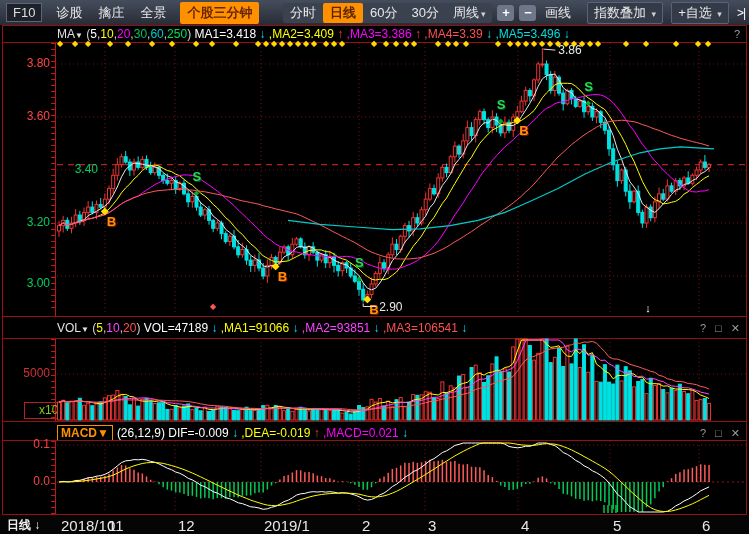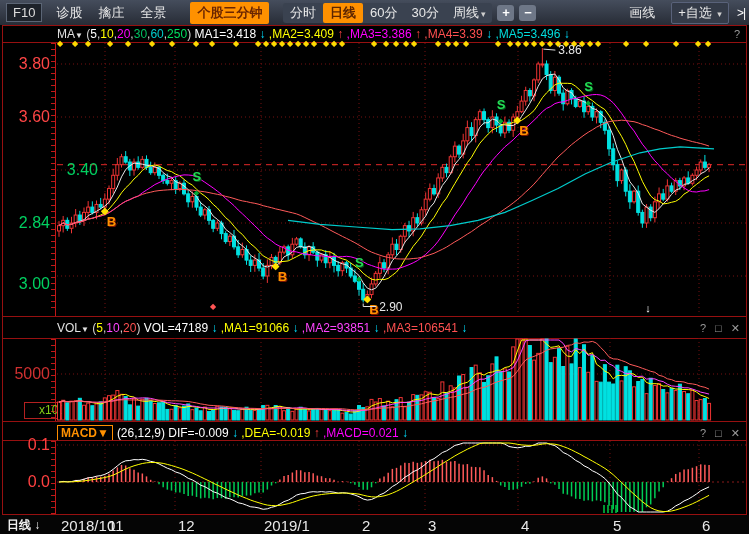--- a/index.html
+++ b/index.html
@@ -6,37 +6,37 @@
   #app{position:relative;width:749px;height:534px;background:#000;overflow:hidden;
        font-family:"Liberation Sans",sans-serif;-webkit-font-smoothing:antialiased;}
   
   #toolbar{position:absolute;left:0;top:0;width:749px;height:25px;
     background:linear-gradient(#454d5c,#272c36);color:#e8e8e8;font-size:13px;}
   #tb-left{position:absolute;left:6px;top:0;height:25px;display:flex;align-items:center;}
   #tb-mid{position:absolute;left:283px;top:0;height:25px;display:flex;align-items:center;}
   #tb-right{position:absolute;right:4px;top:0;height:25px;display:flex;align-items:center;}
   .tb-text{margin:0 8px;color:#e8e8e8;cursor:default;white-space:nowrap;}
   .f10{background:#1d222a;border:1px solid #5b6575;padding:1px 6px;margin-right:6px;color:#dcdcdc;}
-  .orange-btn{background:#ff9100;color:#6b2600;font-weight:bold;padding:2px 7px;border-radius:2px;margin-left:16px;white-space:nowrap;}
+  .orange-btn{background:#ff9100;color:#6b2600;font-weight:bold;padding:2px 7px;border-radius:2px;margin-left:6px;white-space:nowrap;}
   .seg-wrap{background:#3a4250;border-radius:3px;display:flex;align-items:flex-end;height:20px;}
   .pill{padding:1px 7px;white-space:nowrap;color:#e8e8e8;}
   .pill.sel{background:#ff9100;color:#5c2500;font-weight:bold;border-radius:2px;}
   .caret{font-size:9px;color:#cfcfcf;margin-left:2px;}
   .zoom-btn{width:17px;height:16px;background:#6e7787;color:#fff;border-radius:3px;
     text-align:center;line-height:15px;font-weight:bold;margin-left:5px;font-size:13px;}
   .tb-box{background:#343b48;border:1px solid #59627a;padding:1px 6px;margin-left:8px;border-radius:2px;white-space:nowrap;}
   .collapse{margin-left:8px;color:#fff;font-size:12px;letter-spacing:-1px;}
   
   .hdr{position:absolute;left:57px;height:15px;font-size:12px;white-space:nowrap;}
   .hdr span{letter-spacing:0;}
   .hdr .sm{font-size:8px;}
   .icon3{position:absolute;right:6px;color:#9a9a9a;font-size:11px;letter-spacing:3px;}
   .macd-box{border:1px solid #ff8c00;color:#ff9100;padding:0 3px;margin-right:4px;font-weight:bold;}
   
-  .axis-lab{position:absolute;left:2px;width:48px;text-align:right;font-size:16px;line-height:13px;}
+  .axis-lab{position:absolute;left:2px;width:48px;text-align:right;font-size:12px;line-height:13px;}
   .month-lab{position:absolute;top:517px;font-size:15px;color:#e8e8e8;}
   .ruler{position:absolute;left:51px;width:4px;
     background:repeating-linear-gradient(to bottom,#c01818 0 1px,transparent 1px 6px);}
   .rl{position:absolute;background:#971010;}
   .axline{position:absolute;background:#c01818;width:1px;}
   #x100box{position:absolute;left:4px;top:402px;width:40px;height:15px;border:1px solid #b42020;
     color:#84cc16;font-size:12px;text-align:right;line-height:15px;margin-left:20px;}
   #bottom-bar{position:absolute;left:0;top:515px;width:749px;height:19px;background:#050505;}
   #period-cell{position:absolute;left:7px;top:517px;font-size:12px;color:#f0f0f0;font-weight:bold;}
   svg{position:absolute;left:0;top:0;}
@@ -59,20 +59,21 @@
           <div class="pill sel">日线</div>
           <div class="pill">60分</div>
           <div class="pill">30分</div>
           <div class="pill">周线<span class="caret">▾</span></div>
         </div>
         <div class="zoom-btn">+</div>
         <div class="zoom-btn">−</div>
       </div>
     <div id="tb-right">
       <span class="tb-text">画线</span>
+      <span class="tb-box"><span>指数叠加</span> <span class="caret">▾</span></span>
       <span class="tb-box"><span>+自选</span> <span class="caret">▾</span></span>
       <span class="collapse">&gt;|</span>
     </div>
   </div>
 
   <div class="hdr" id="ma-header" style="top:27px;"><span style="color: rgb(224, 224, 224);">MA</span><span class="sm" style="color: rgb(224, 224, 224);">▼</span><span style="color: rgb(207, 207, 207);"> (</span><span style="color: rgb(255, 255, 255);">5</span><span style="color: rgb(207, 207, 207);">,</span><span style="color: rgb(255, 255, 0);">10</span><span style="color: rgb(207, 207, 207);">,</span><span style="color: rgb(255, 0, 255);">20</span><span style="color: rgb(207, 207, 207);">,</span><span style="color: rgb(0, 192, 96);">30</span><span style="color: rgb(207, 207, 207);">,</span><span style="color: rgb(0, 204, 204);">60</span><span style="color: rgb(207, 207, 207);">,</span><span style="color: rgb(0, 224, 96);">250</span><span style="color: rgb(207, 207, 207);">)</span><span style="color: rgb(255, 255, 255);"> MA1=3.418</span><span style="color: rgb(0, 224, 255); font-weight: bold;"> ↓</span><span style="color: rgb(255, 255, 0);"> ,MA2=3.409</span><span style="color: rgb(255, 64, 64); font-weight: bold;"> ↑</span><span style="color: rgb(255, 0, 255);"> ,MA3=3.386</span><span style="color: rgb(255, 64, 64); font-weight: bold;"> ↑</span><span style="color: rgb(255, 80, 80);"> ,MA4=3.39</span><span style="color: rgb(0, 224, 255); font-weight: bold;"> ↓</span><span style="color: rgb(0, 221, 221);"> ,MA5=3.496</span><span style="color: rgb(0, 224, 255); font-weight: bold;"> ↓</span></div>
   <div class="icon3" style="top:28px;">?</div>
 
   <div class="hdr" id="vol-header" style="top:321px;"><span style="color: rgb(224, 224, 224);">VOL</span><span class="sm" style="color: rgb(224, 224, 224);">▼</span><span style="color: rgb(207, 207, 207);"> (</span><span style="color: rgb(255, 255, 0);">5</span><span style="color: rgb(207, 207, 207);">,</span><span style="color: rgb(255, 68, 255);">10</span><span style="color: rgb(207, 207, 207);">,</span><span style="color: rgb(255, 80, 80);">20</span><span style="color: rgb(207, 207, 207);">)</span><span style="color: rgb(255, 255, 255);"> VOL=47189</span><span style="color: rgb(0, 224, 255); font-weight: bold;"> ↓</span><span style="color: rgb(255, 255, 0);"> ,MA1=91066</span><span style="color: rgb(0, 224, 255); font-weight: bold;"> ↓</span><span style="color: rgb(255, 68, 255);"> ,MA2=93851</span><span style="color: rgb(0, 224, 255); font-weight: bold;"> ↓</span><span style="color: rgb(255, 80, 80);"> ,MA3=106541</span><span style="color: rgb(0, 224, 255); font-weight: bold;"> ↓</span></div>
   <div class="icon3" id="vol-icons" style="top:322px;">? □ ✕</div>
@@ -864,21 +865,21 @@
       <polyline points="543.372,49.09999999999999 555.372,50.09999999999999" fill="none" stroke="#dddddd" stroke-width="1"></polyline>
       <text x="558.372" y="54.09999999999999" font-size="12" fill="#e8e8e8">3.86</text>
       <polyline points="363.191,303.5 363.191,306.5 376.191,306.5" fill="none" stroke="#dddddd" stroke-width="1"></polyline>
       <text x="379.191" y="310.5" font-size="12" fill="#e8e8e8">2.90</text>
     </svg>
 
   <div id="label-layer">
       <div class="axis-lab" style="top: 57px; color: rgb(255, 70, 70);">3.80</div>
       <div class="axis-lab" style="top: 110px; color: rgb(255, 70, 70);">3.60</div>
       <div class="axis-lab" style="top: 163px; color: rgb(0, 208, 96); padding-left: 48px;">3.40</div>
-      <div class="axis-lab" style="top: 216px; color: rgb(0, 208, 96);">2.84</div>
+      <div class="axis-lab" style="top: 216px; color: rgb(0, 208, 96);">3.20</div>
       <div class="axis-lab" style="top: 269px; color: rgb(0, 208, 96); margin-top: 8px;">3.00</div>
       <div class="axis-lab" style="top: 367px; color: rgb(208, 48, 48);">5000</div>
       <div class="axis-lab" style="top: 438px; color: rgb(255, 64, 64);">0.1</div>
       <div class="axis-lab" style="top: 475px; color: rgb(255, 64, 64);">0.0</div>
       <div class="month-lab" style="left: 61px;">2018/10</div>
       <div class="month-lab" style="left: 108px;">11</div>
       <div class="month-lab" style="left: 178px;">12</div>
       <div class="month-lab" style="left: 264px;">2019/1</div>
       <div class="month-lab" style="left: 362px;">2</div>
       <div class="month-lab" style="left: 428px;">3</div>

